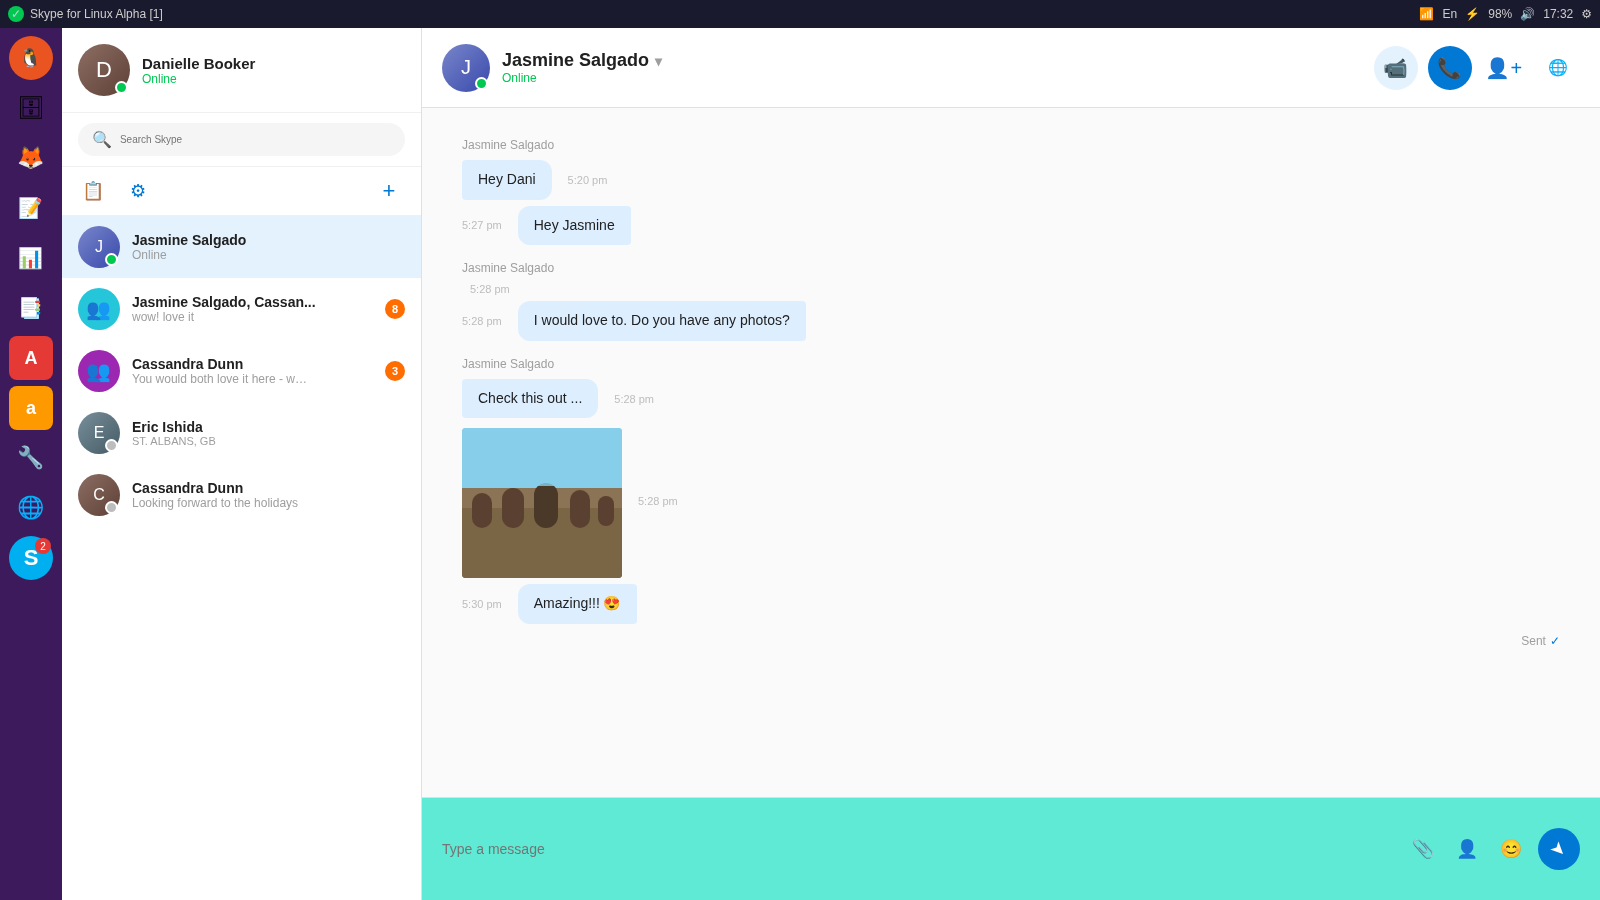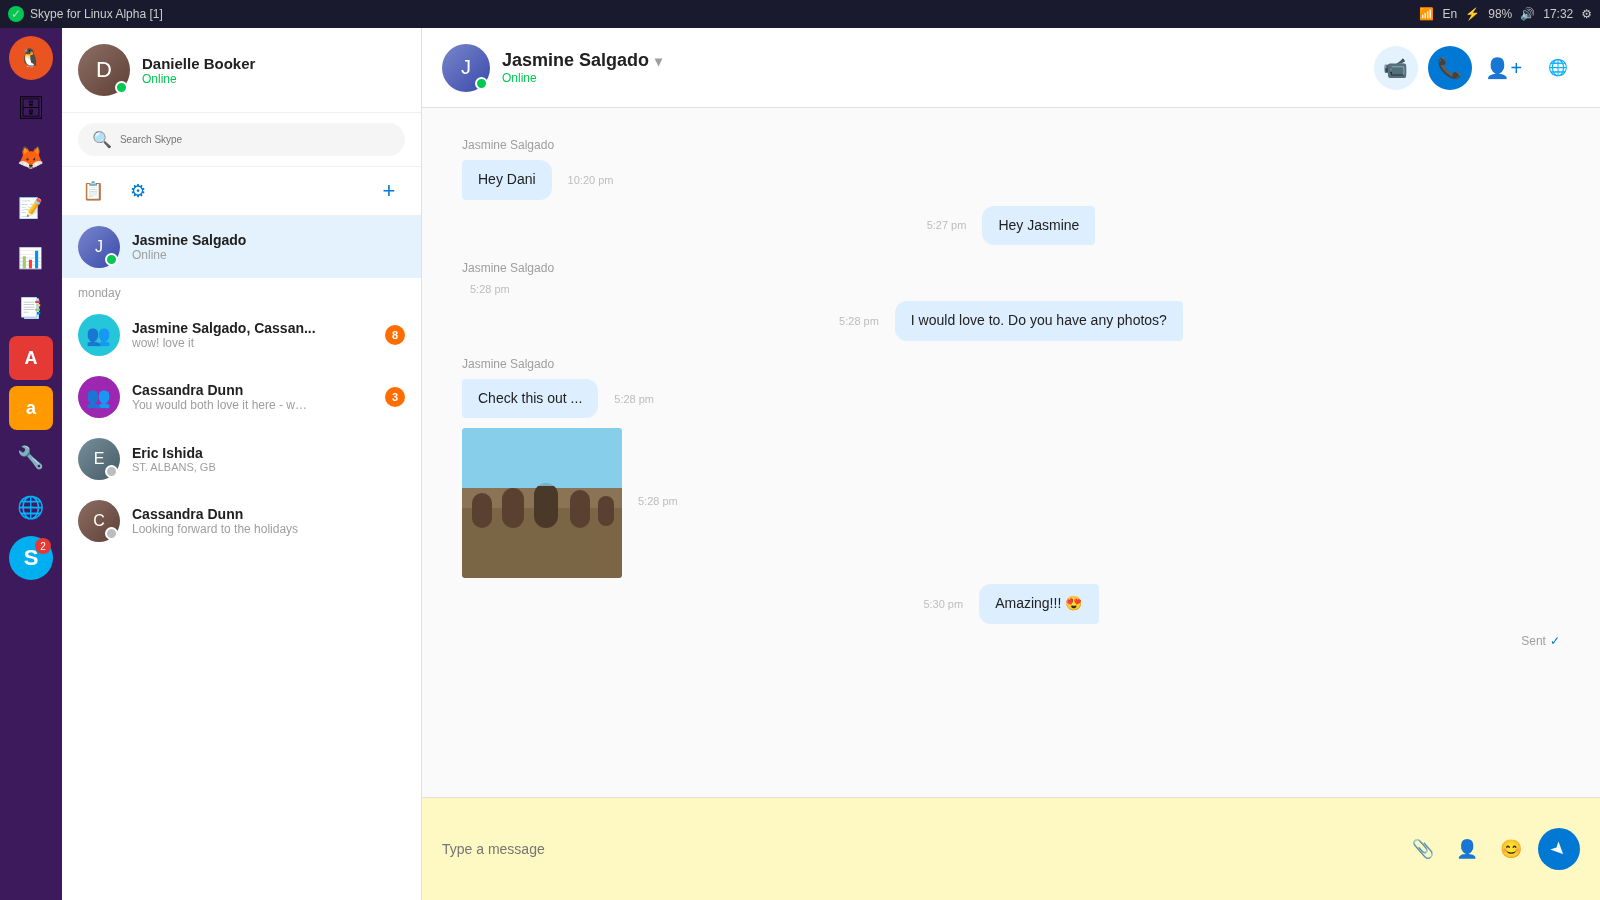--- a/index.html
+++ b/index.html
@@ -254,21 +254,21 @@
       gap: 4px;
     }
     .msg-sender-label { font-size: 12px; color: #9e9e9e; margin-bottom: 4px; margin-top: 10px; }
     .msg-row {
       display: flex;
       align-items: flex-end;
       gap: 8px;
       margin-bottom: 2px;
     }
     .msg-row.received { justify-content: flex-start; }
-    .msg-row.sent { justify-content: center; }
+    .msg-row.sent { justify-content: flex-start; }
     .msg-bubble {
       max-width: 680px;
       padding: 10px 16px;
       border-radius: 4px;
       font-size: 14px;
       line-height: 1.4;
     }
     .msg-bubble.received { background: #ddeeff; color: #212121; border-radius: 4px 12px 12px 4px; }
     .msg-bubble.sent { background: #ddeeff; color: #212121; border-radius: 12px 4px 4px 12px; }
     .msg-time { font-size: 11px; color: #bdbdbd; white-space: nowrap; margin-left: 8px; align-self: center; }
@@ -283,21 +283,21 @@
     .colosseum-img {
       width: 100%;
       height: 100%;
       background: linear-gradient(160deg, #87ceeb 0%, #87ceeb 40%, #8b7355 40%, #6b5a3e 60%, #7a6645 70%, #5a4a30 100%);
       position: relative;
     }
     .sent-status { font-size: 12px; color: #9e9e9e; text-align: right; margin-top: 4px; display: flex; align-items: center; justify-content: flex-end; gap: 4px; }
 
     
     .chat-input-area {
-      background: #fef9c3;
+      background: #5eead4;
       border-top: 1px solid #e0e0e0;
       padding: 30px 20px;
       display: flex;
       align-items: center;
       gap: 12px;
       min-height: 80px;
     }
     .message-input {
       flex: 1;
       border: none;
@@ -451,21 +451,20 @@
         <div class="avatar-sm" style="position:relative;">
           <div style="width:42px;height:42px;border-radius:50%;background:linear-gradient(135deg,#7986cb,#3949ab);display:flex;align-items:center;justify-content:center;color:white;font-size:16px;">J</div>
           <div class="online-dot"></div>
         </div>
         <div class="contact-info">
           <div class="contact-name">Jasmine Salgado</div>
           <div class="contact-preview">Online</div>
         </div>
       </div>
 
-      <div class="section-label">Monday</div>
 
       <div class="contact-item">
         <div class="group-icon">
           <span style="font-size:20px;">👥</span>
         </div>
         <div class="contact-info">
           <div class="contact-name">Jasmine Salgado, Cassan...</div>
           <div class="contact-preview">wow! love it</div>
         </div>
         <div class="contact-badge">8</div>
@@ -535,21 +534,21 @@
         </div>
       </div>
     </div>
 
     <div class="messages-area">
 
       <div class="msg-sender-label">Jasmine Salgado</div>
 
       <div class="msg-row received">
         <div class="msg-bubble received">Hey Dani</div>
-        <span class="msg-time">10:20 pm</span>
+        <span class="msg-time">5:20 pm</span>
       </div>
 
       <div class="msg-row sent">
         <span class="msg-time right">5:27 pm</span>
         <div class="msg-bubble sent">Hey Jasmine</div>
       </div>
 
       <div class="msg-sender-label">Jasmine Salgado</div>
 
       <div class="msg-row received">

